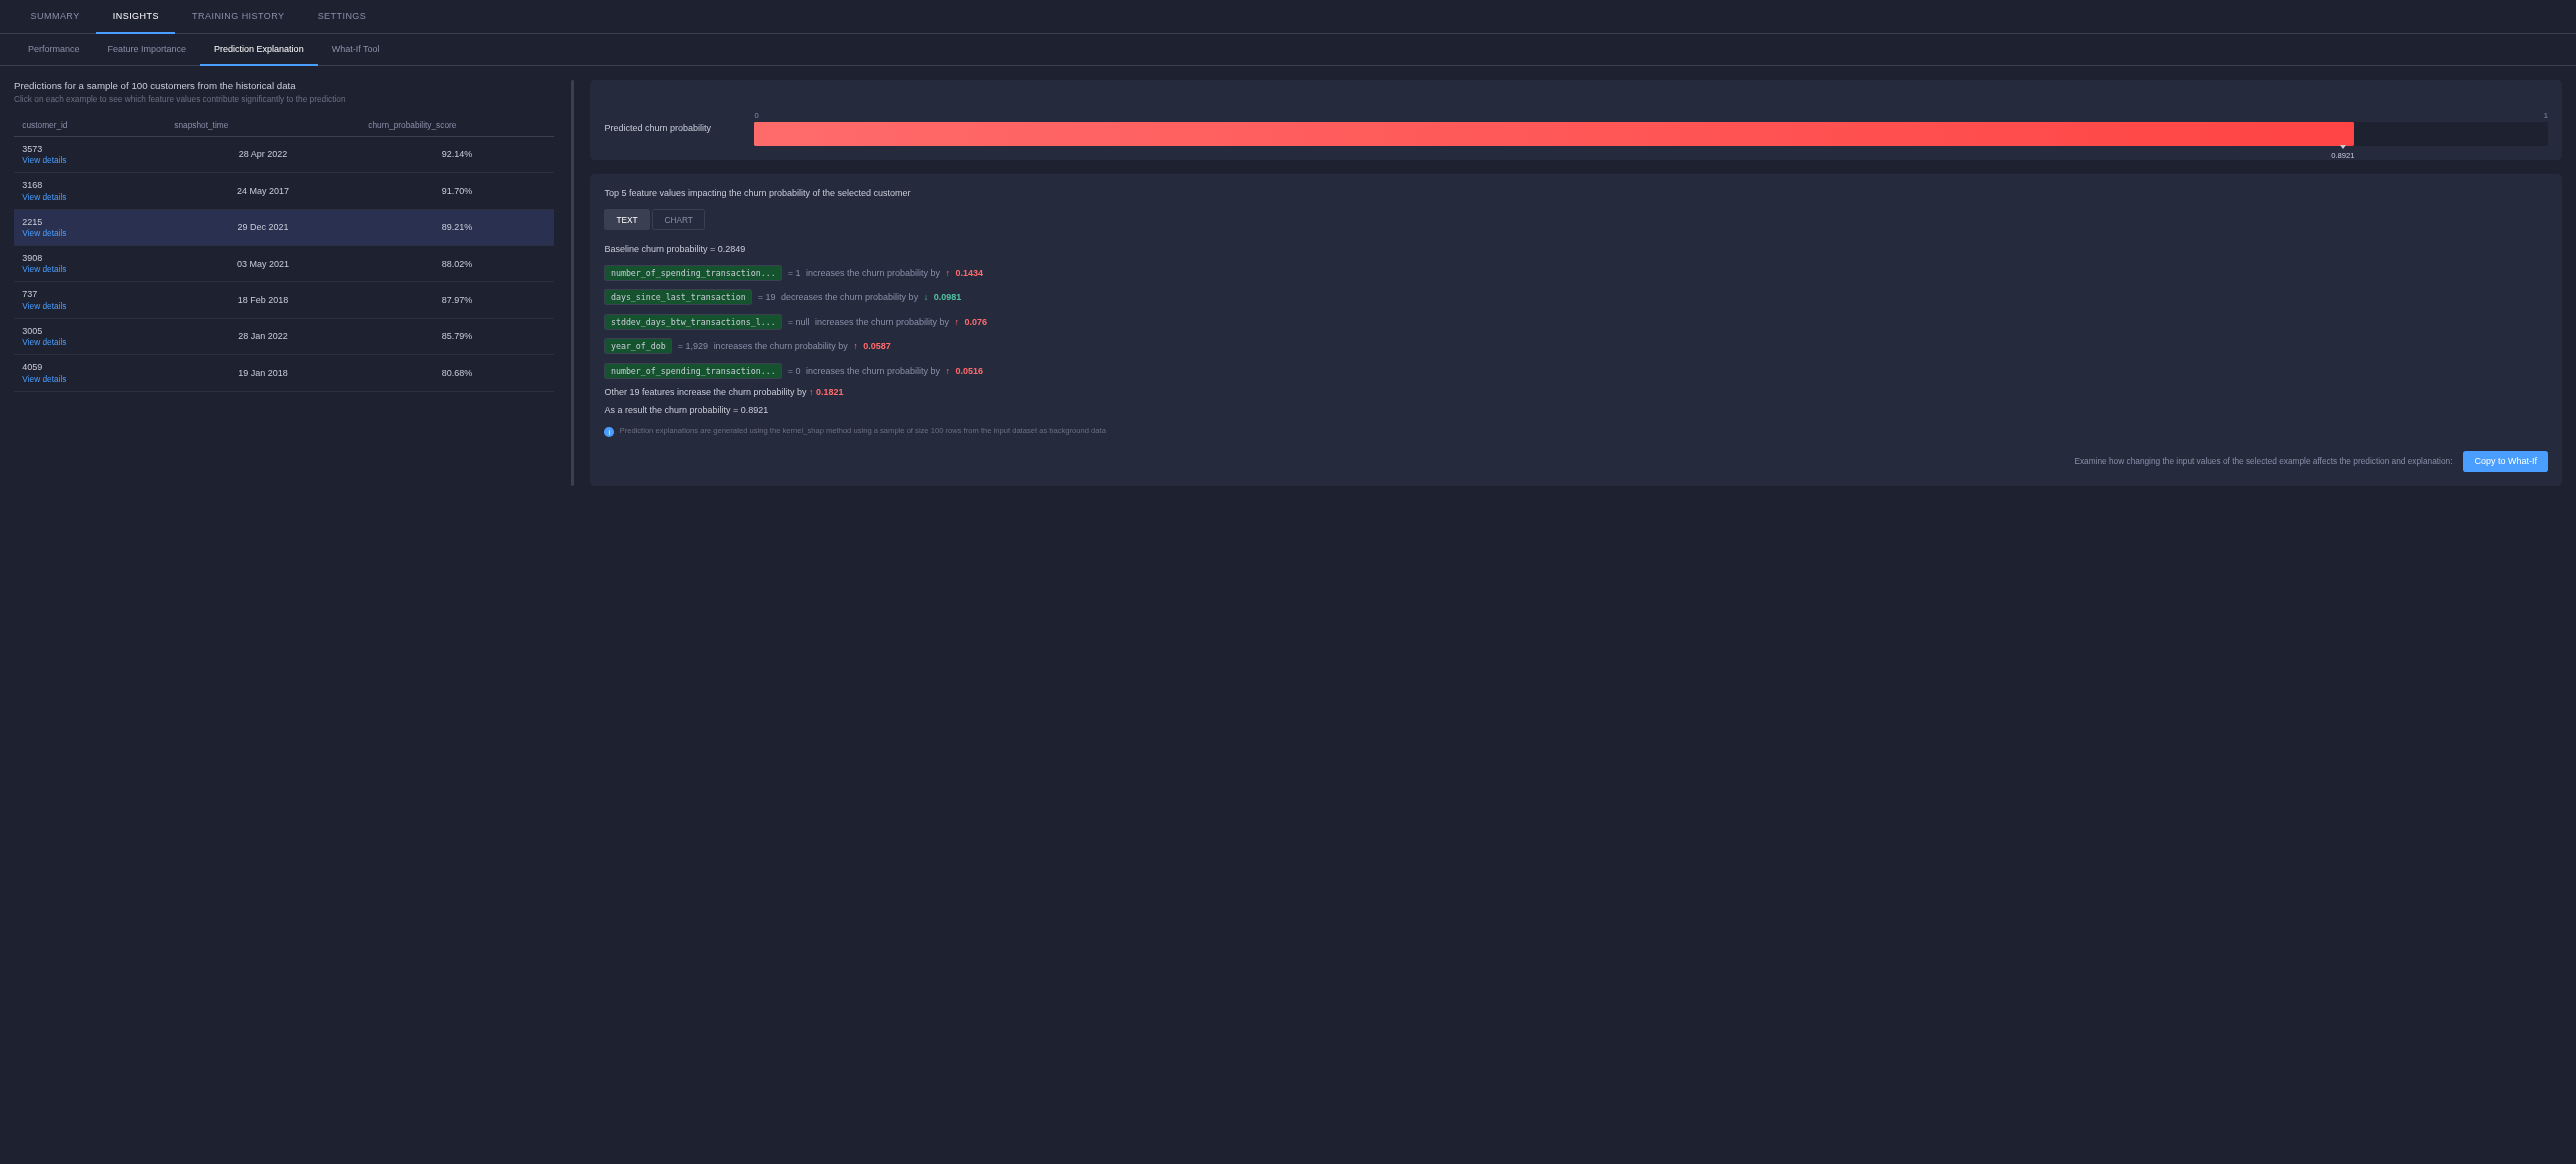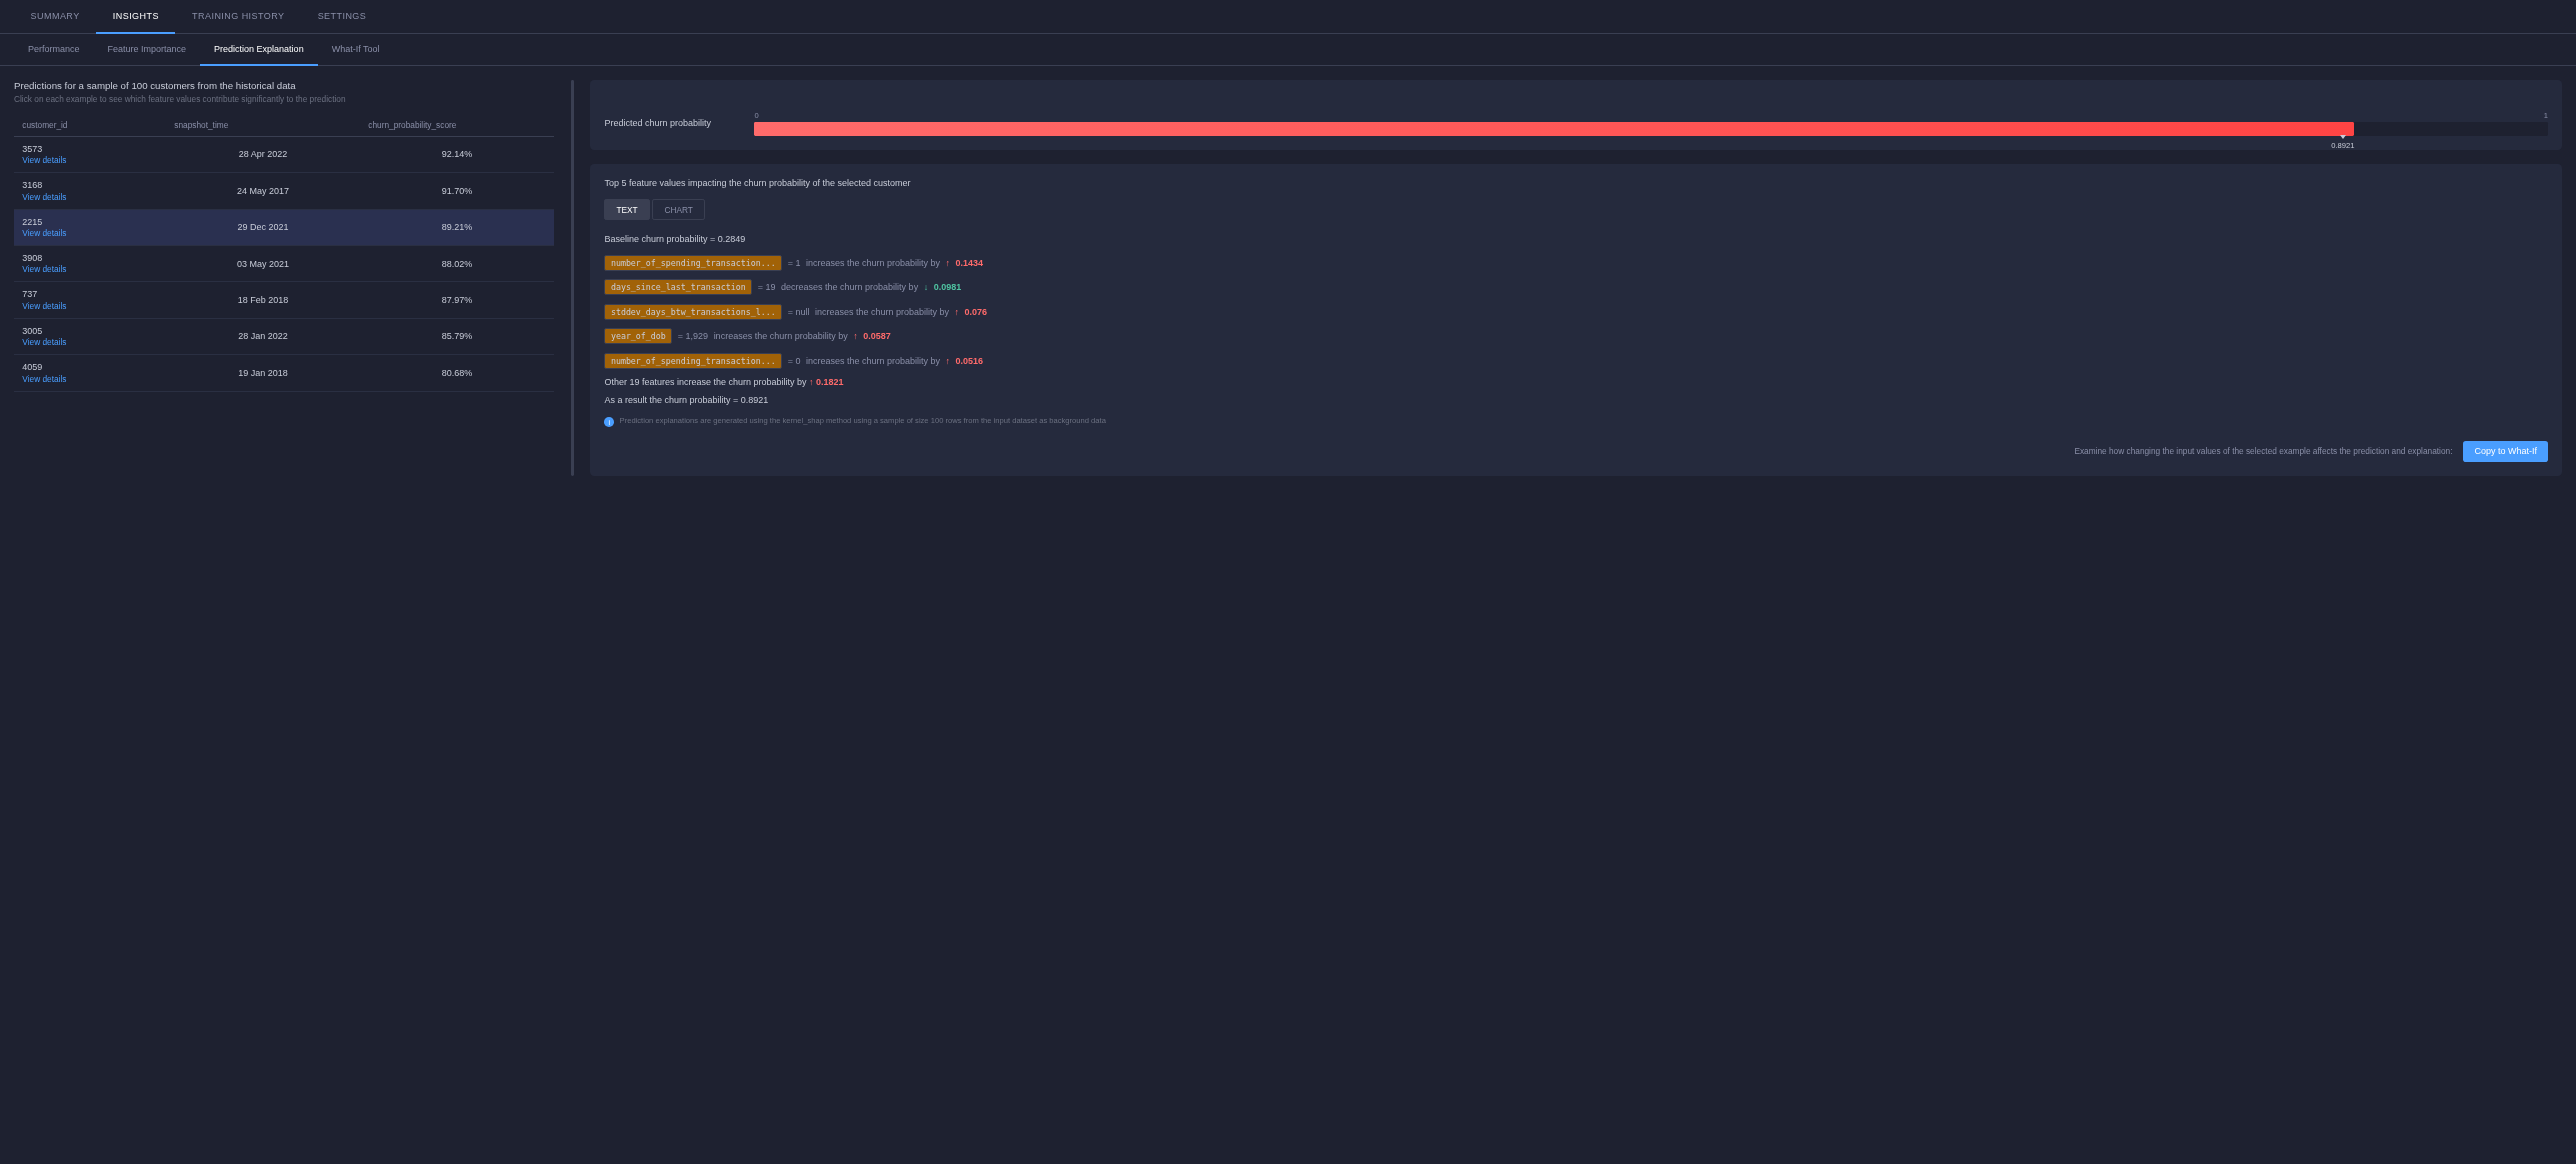--- a/index.html
+++ b/index.html
@@ -170,21 +170,21 @@
       position: relative;
     }
     .prob-axis {
       display: flex;
       justify-content: space-between;
       color: #8a8fa8;
       font-size: 7.6px;
       margin-bottom: 2.8px;
     }
     .prob-bar-track {
-      height: 14px;
+      height: 24px;
       background: #1e2130;
       border-radius: 1.4px;
       position: relative;
       overflow: visible;
     }
     .prob-bar-fill {
       height: 100%;
       background: linear-gradient(to right, #ff6b6b, #ff4444);
       border-radius: 1.4px;
       position: relative;
@@ -250,21 +250,21 @@
       margin-bottom: 11px;
     }
     .feature-row {
       display: flex;
       align-items: center;
       gap: 5.5px;
       margin-bottom: 8.3px;
       flex-wrap: wrap;
     }
     .feature-tag {
-      background: #a16207;
+      background: #14532d;
       border: 0.7px solid #3a3f52;
       border-radius: 2.1px;
       padding: 2.1px 5.5px;
       color: #c8ccd8;
       font-size: 8.3px;
       font-family: monospace;
     }
     .feature-eq {
       color: #8a8fa8;
       font-size: 9px;

